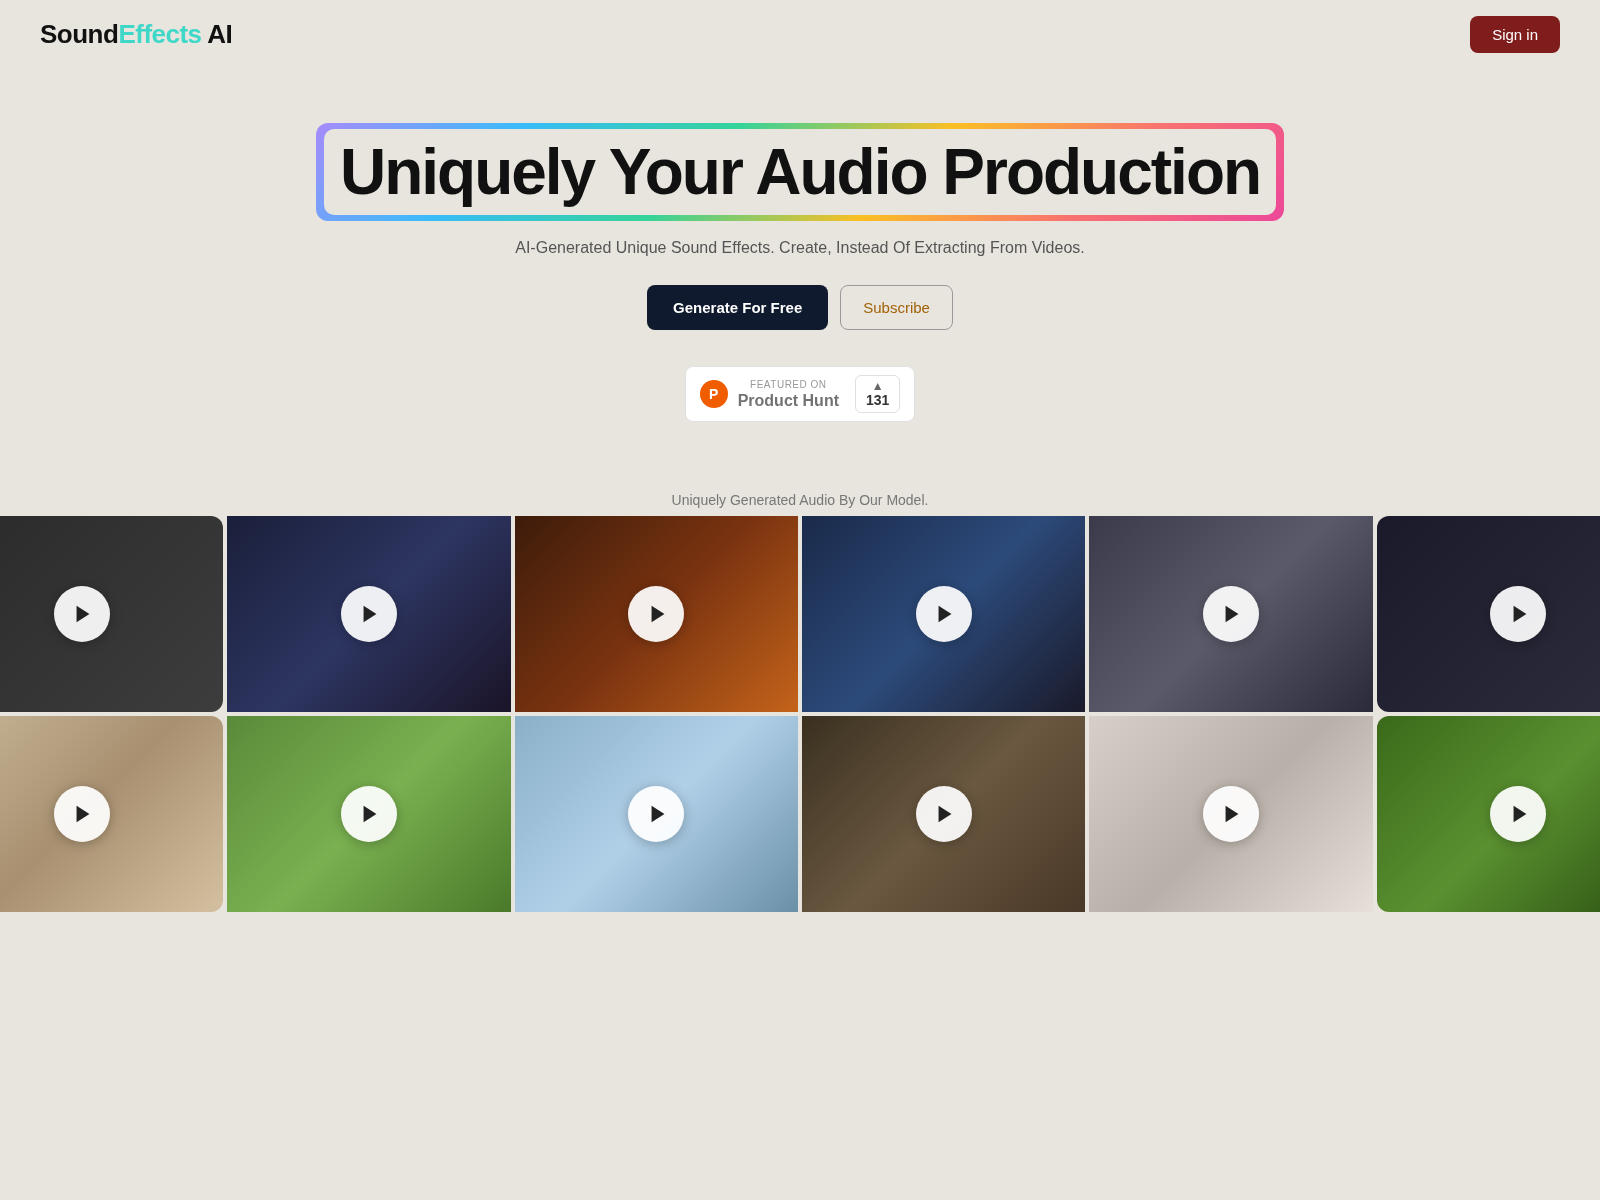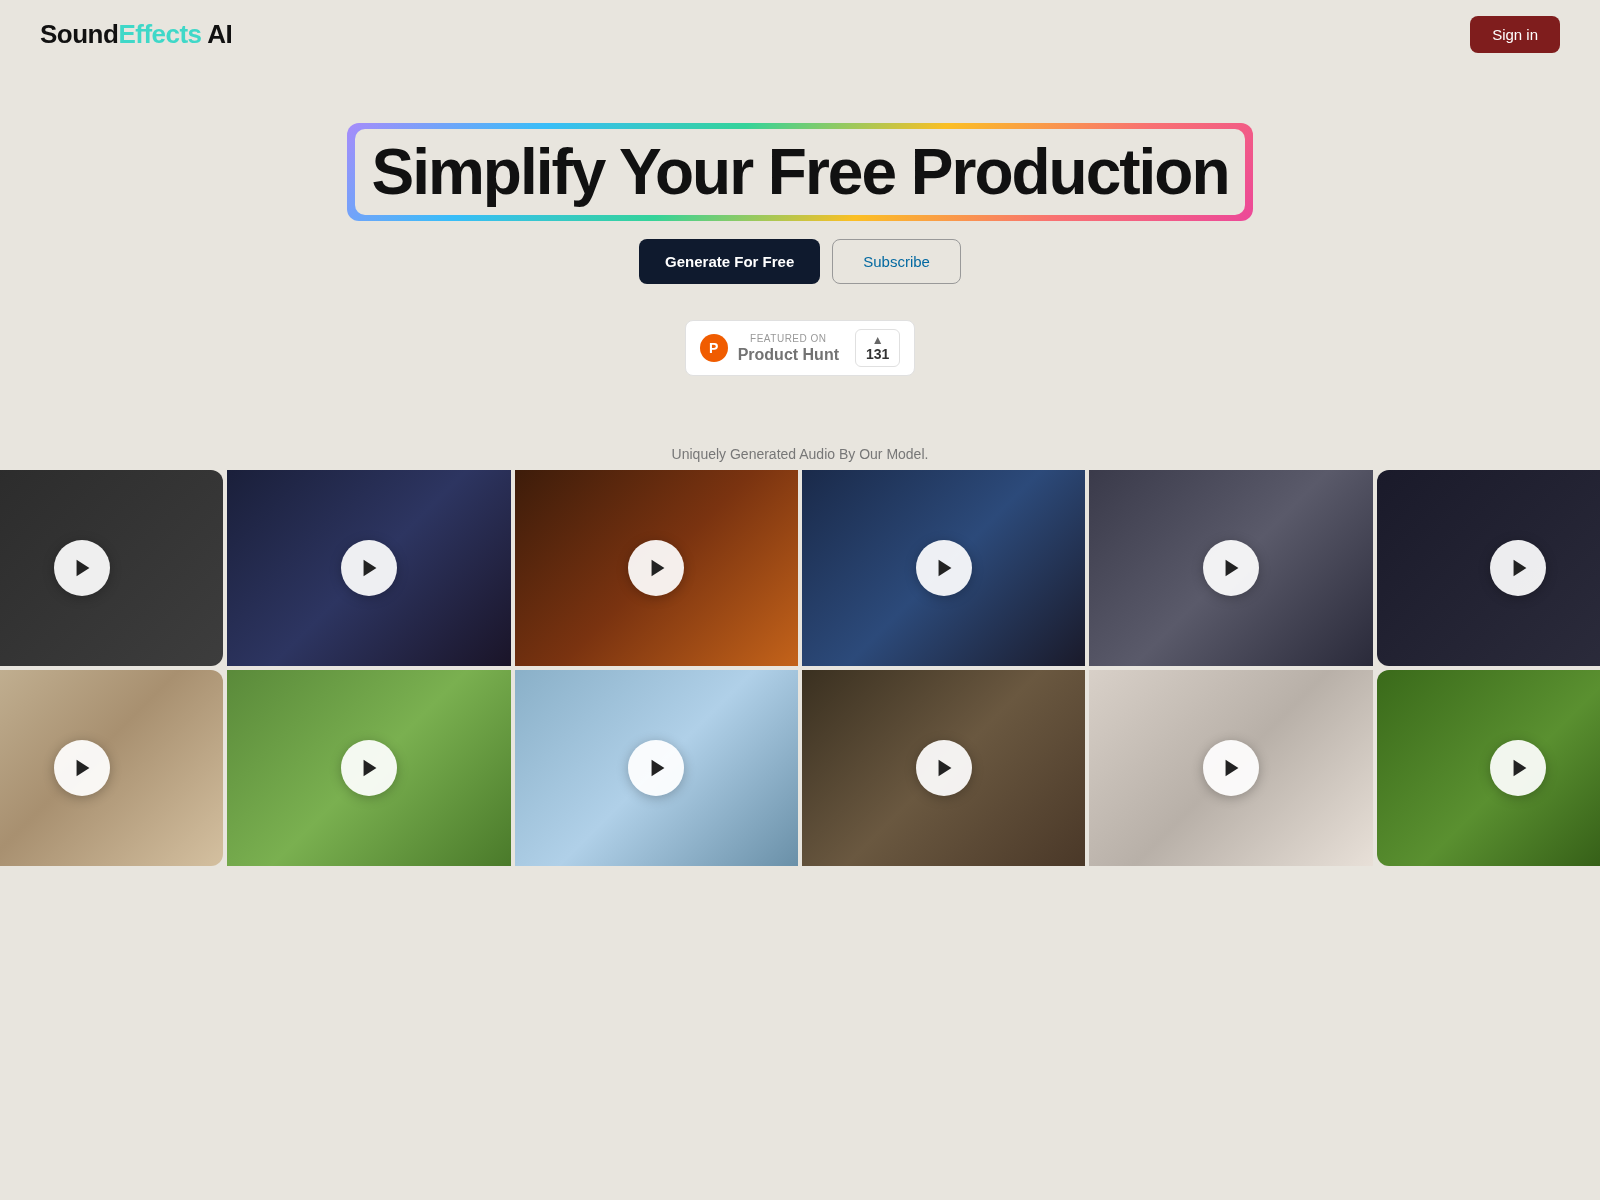--- a/index.html
+++ b/index.html
@@ -86,24 +86,24 @@
       color: #fff;
       border: none;
       border-radius: 8px;
       padding: 13px 26px;
       font-size: 15px;
       font-weight: 600;
       cursor: pointer;
     }
     .btn-subscribe {
       background: transparent;
-      color: #0369a1;
+      color: #a16207;
       border: 1.5px solid #999;
       border-radius: 8px;
-      padding: 13px 30px;
+      padding: 13px 22px;
       font-size: 15px;
       font-weight: 500;
       cursor: pointer;
     }
 
     
     .ph-badge {
       display: flex;
       align-items: center;
       background: #fff;
@@ -248,23 +248,24 @@
   <div class="logo">
     <span>Sound</span><span class="logo-effects">Effects</span><span> AI</span>
   </div>
   <button class="sign-in-btn">Sign in</button>
 </nav>
 
 <section class="hero">
   <div class="hero-title-wrapper">
     <div class="hero-title-border"></div>
     <div class="hero-title-inner">
-      <h1 class="hero-title">Simplify Your Free Production</h1>
-    </div>
-  </div>
+      <h1 class="hero-title">Uniquely Your Audio Production</h1>
+    </div>
+  </div>
+  <p class="hero-subtitle">AI-Generated Unique Sound Effects. Create, Instead Of Extracting From Videos.</p>
   <div class="hero-buttons">
     <button class="btn-generate">Generate For Free</button>
     <button class="btn-subscribe">Subscribe</button>
   </div>
 
   <a class="ph-badge" href="#">
     <div class="ph-logo-circle">P</div>
     <div class="ph-text">
       <span class="ph-featured-on">FEATURED ON</span>
       <span class="ph-name">Product Hunt</span>

